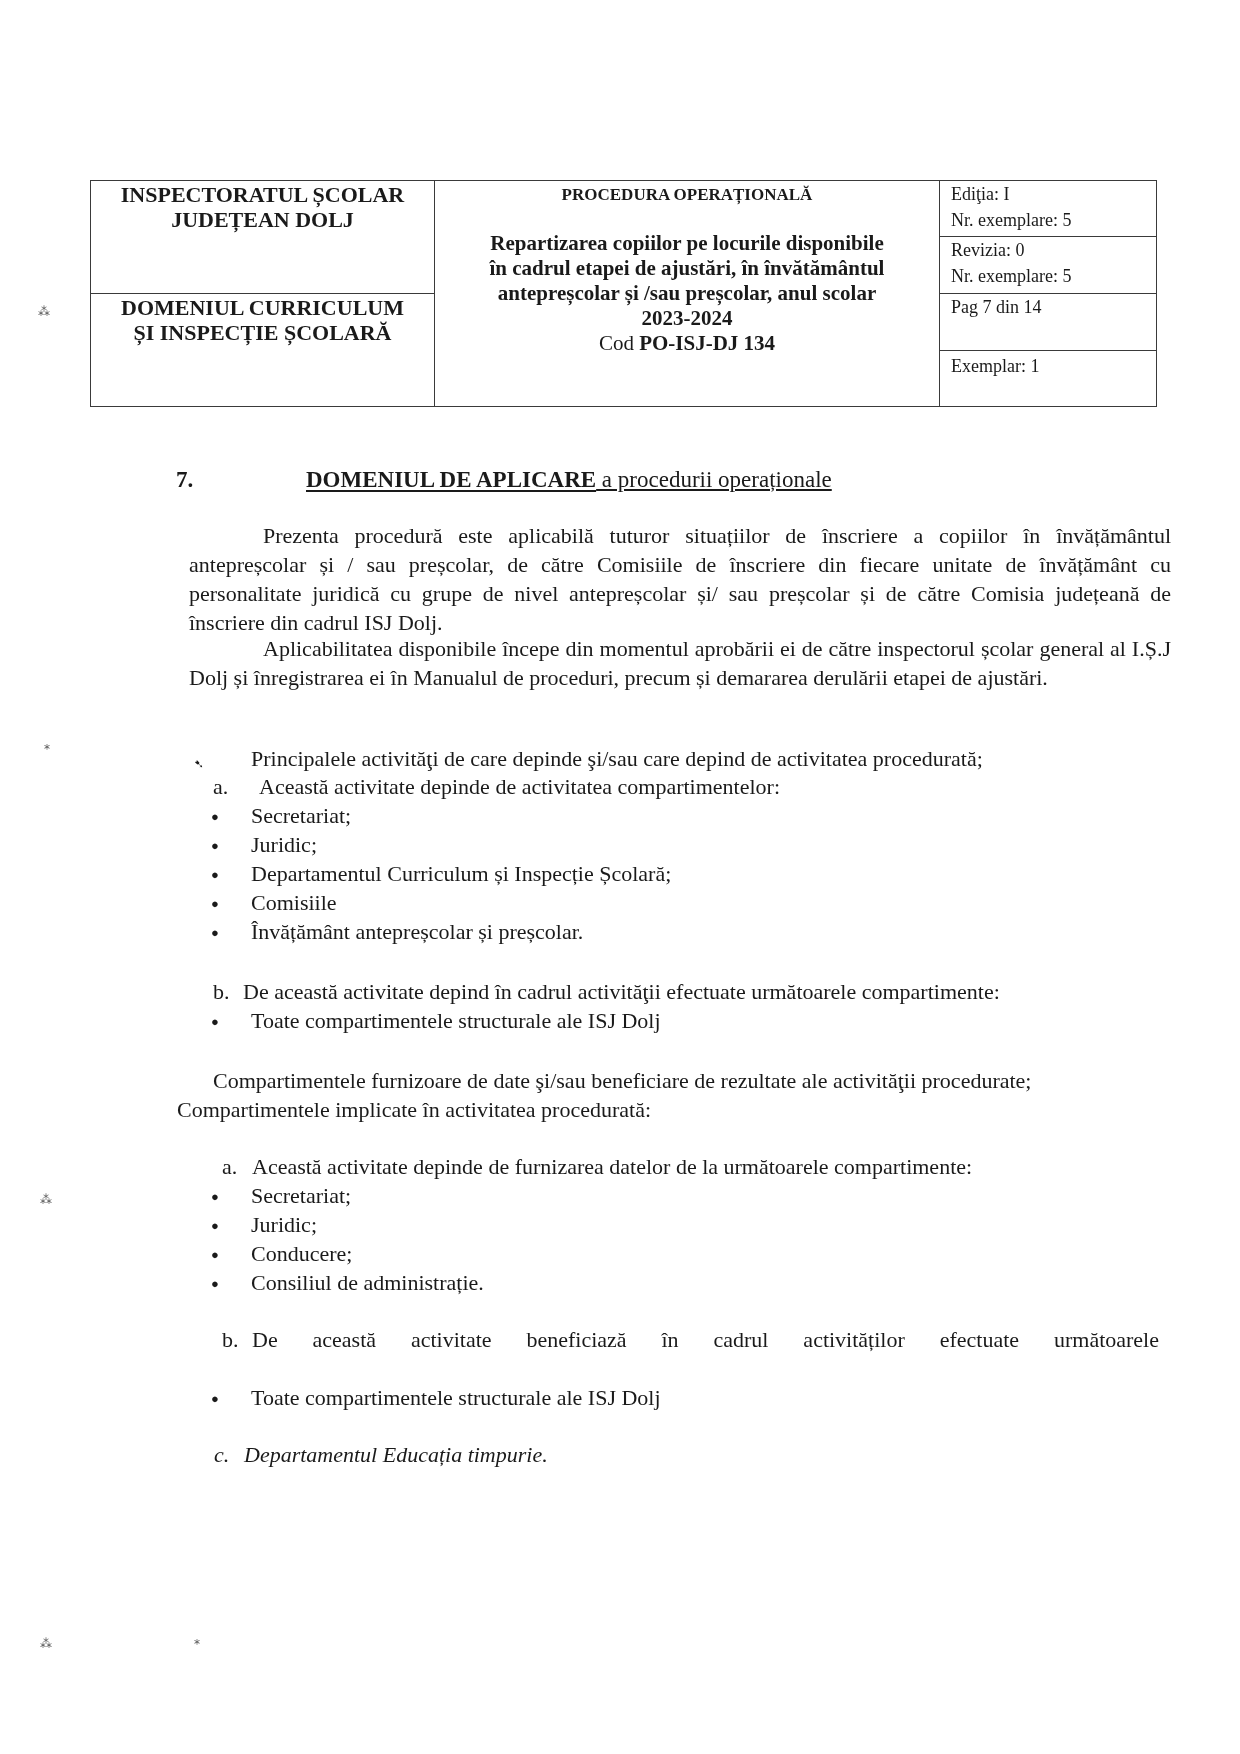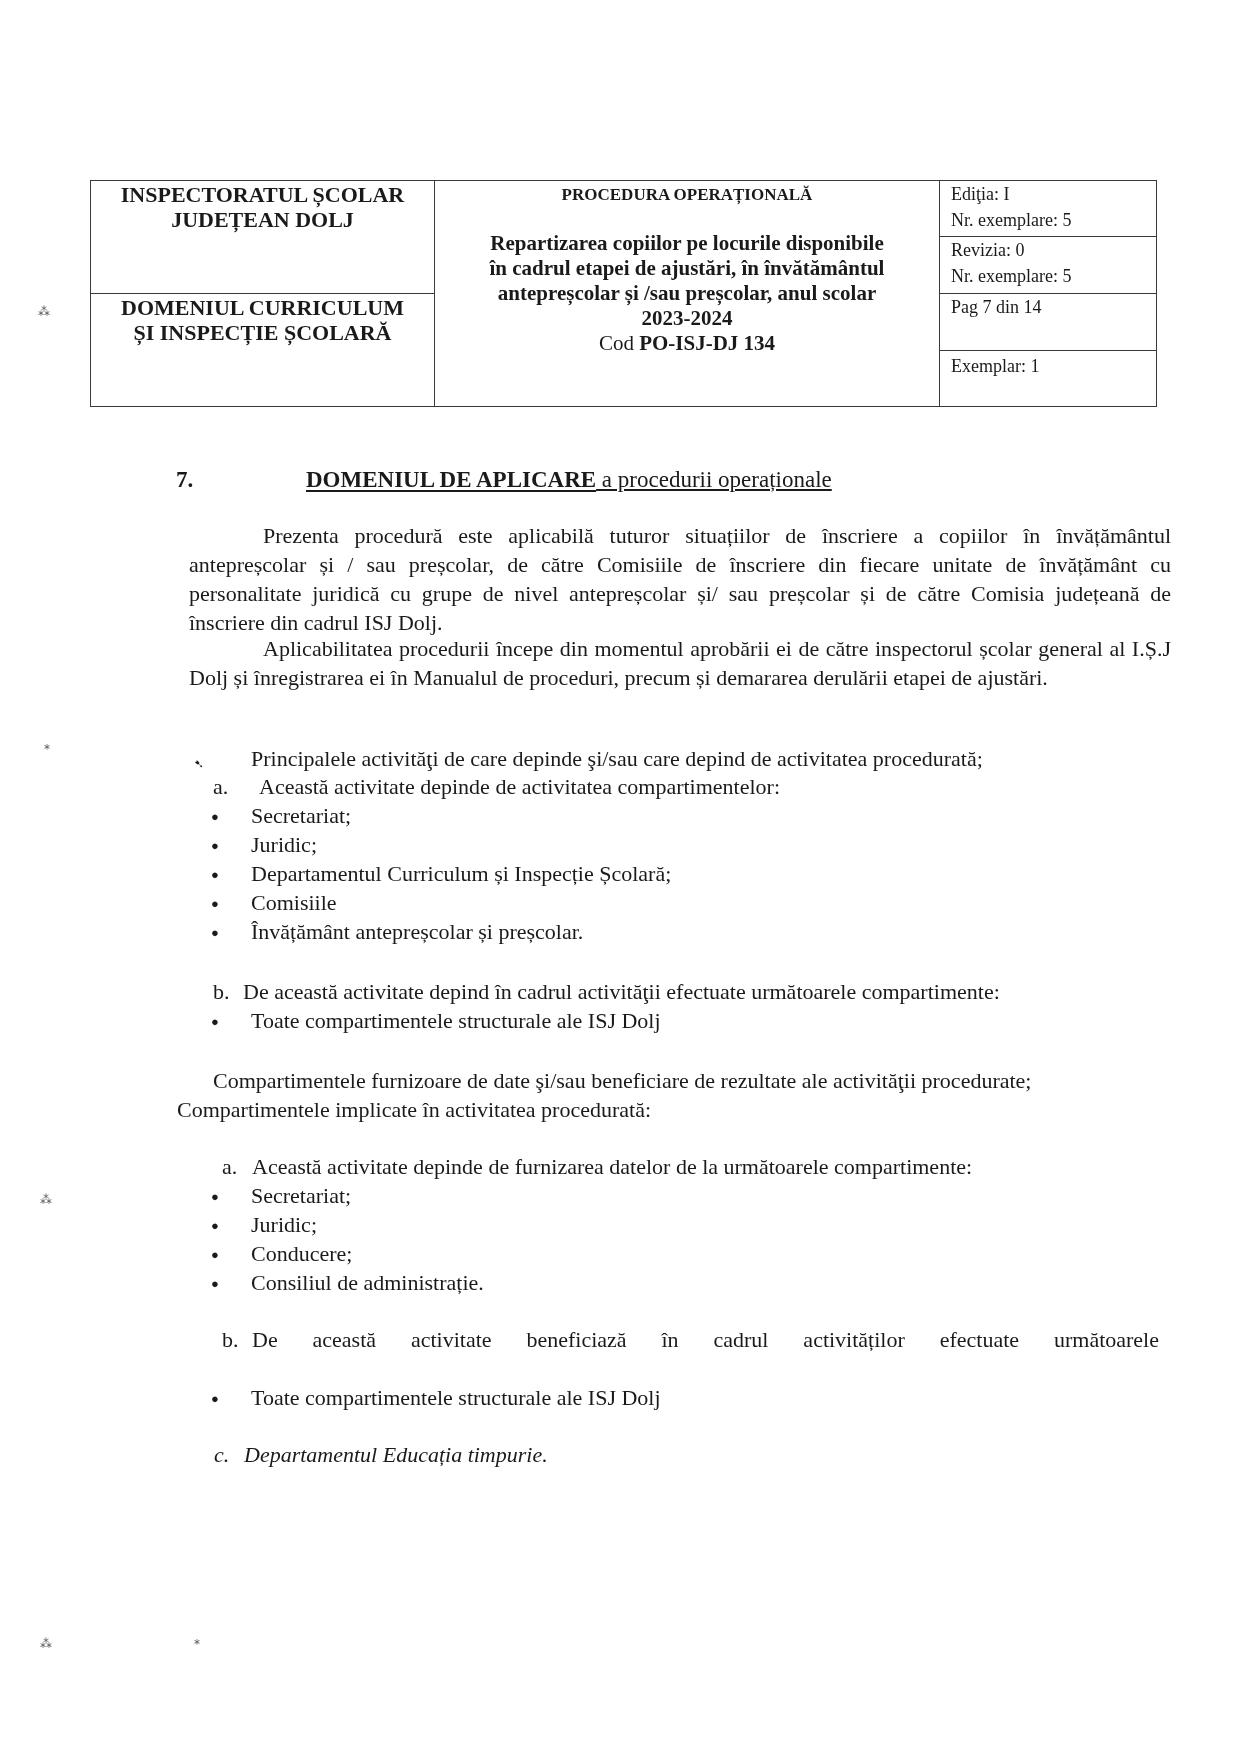--- a/index.html
+++ b/index.html
@@ -100,21 +100,21 @@
   </table>
 
 <div class="content">
 
   <div class="sec-head">
     <span class="num">7.</span>
     <span class="ttl"><u>DOMENIUL DE APLICARE</u><span class="rest"> a procedurii operaționale</span></span>
   </div>
 
   <div class="para" style="top:521px;">Prezenta procedură este aplicabilă tuturor situațiilor de înscriere a copiilor în învățământul antepreșcolar și / sau preșcolar, de către Comisiile de înscriere din fiecare unitate de învățământ cu personalitate juridică cu grupe de nivel antepreșcolar și/ sau preșcolar și de către Comisia județeană de înscriere din cadrul ISJ Dolj.</div>
-  <div class="para" style="top:634px;">Aplicabilitatea procedurii începe din momentul aprobării ei de către inspectorul școlar general al I.Ș.J Dolj și înregistrarea ei în Manualul de proceduri, precum și demararea derulării etapei de ajustări.</div>
+  <div class="para" style="top:634px;">Aplicabilitatea disponibile începe din momentul aprobării ei de către inspectorul școlar general al I.Ș.J Dolj și înregistrarea ei în Manualul de proceduri, precum și demararea derulării etapei de ajustări.</div>
 
   <div class="line" style="left:194px;top:744px;">
     <span style="font-size:12px;position:absolute;left:0;top:6px;">➷</span>
     <span style="margin-left:57px;">Principalele activităţi de care depinde şi/sau care depind de activitatea procedurată;</span>
   </div>
   <div class="lbl" style="left:213px;top:772px;">
     <span class="l">a.</span><span style="margin-left:10px;">Această activitate depinde de activitatea compartimentelor:</span>
   </div>
   <div class="bullet" style="top:801px;"><span>Secretariat;</span></div>
   <div class="bullet" style="top:830px;"><span>Juridic;</span></div>

